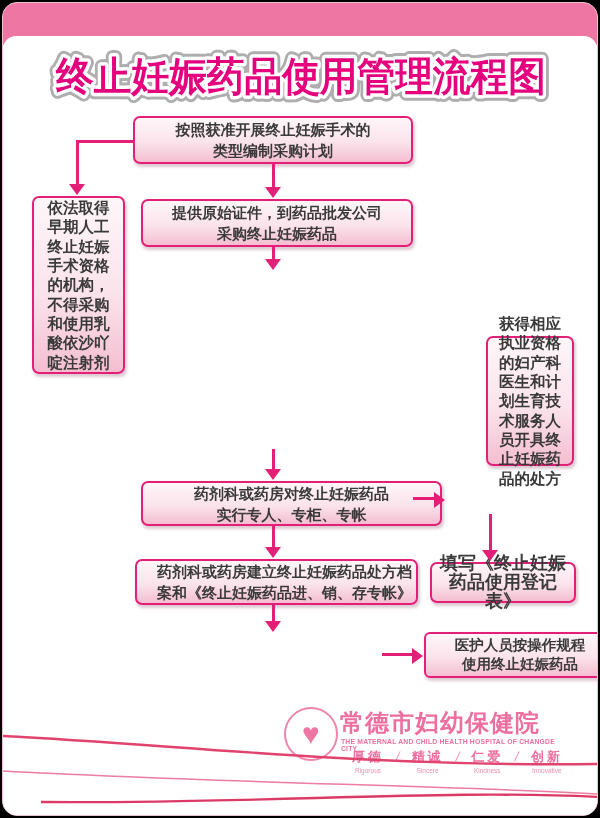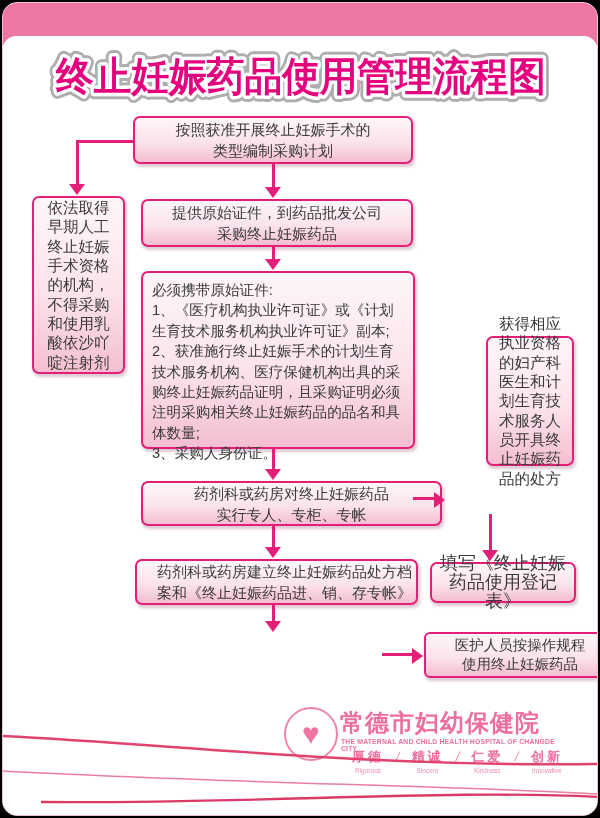--- a/index.html
+++ b/index.html
@@ -7,21 +7,21 @@
           font-family:"Liberation Sans","DejaVu Sans",sans-serif;}
   #frame{position:absolute;inset:2px;border:1px solid #eec0d3;border-radius:15px;overflow:hidden;background:#fff;}
   #band{position:absolute;top:0;left:0;right:0;height:42px;background:#ee76a3;}
   #panel{position:absolute;top:33px;left:0;right:0;bottom:0;background:#fff;border-radius:13px 13px 0 0;}
 
   .abs{position:absolute;}
   .box{position:absolute;box-sizing:border-box;border:2px solid #e31f78;border-radius:7px;
        background:linear-gradient(180deg,#fef6f8 0%,#fbe3ec 55%,#f4bed1 100%);
        box-shadow:1.5px 2.5px 3px rgba(140,80,105,.30);
        color:#3a3a3a;display:flex;align-items:center;justify-content:center;
-       text-align:center;white-space:pre-line;font-size:15px;line-height:21px;font-weight:400;}
+       text-align:center;white-space:pre-line;font-size:15px;line-height:21px;font-weight:700;}
   .box.la{justify-content:flex-start;text-align:left;align-items:flex-start;padding:7px 9px;}
   .box.side{font-size:15.5px;line-height:19.3px;}
 
   .vline{position:absolute;width:3px;background:#e31f78;}
   .hline{position:absolute;height:3px;background:#e31f78;}
   .head-down{position:absolute;width:0;height:0;border-left:8px solid transparent;
              border-right:8px solid transparent;border-top:11px solid #e31f78;}
   .head-right{position:absolute;width:0;height:0;border-top:8px solid transparent;
               border-bottom:8px solid transparent;border-left:11px solid #e31f78;}
 
@@ -60,24 +60,20 @@
 手术资格
 的机构，
 不得采购
 和使用乳
 酸依沙吖
 啶注射剂</div>
 
     <div class="box" style="left:138px;top:196px;width:272px;height:48px;">提供原始证件，到药品批发公司
 采购终止妊娠药品</div>
 
-    <div class="box la" style="left:138px;top:268px;width:274px;height:178px;font-size:14.6px;line-height:20.4px;">必须携带原始证件:
-1、《医疗机构执业许可证》或《计划生育技术服务机构执业许可证》副本;
-2、获准施行终止妊娠手术的计划生育技术服务机构、医疗保健机构出具的采购终止妊娠药品证明，且采购证明必须注明采购相关终止妊娠药品的品名和具体数量;
-3、采购人身份证。</div>
 
     <div class="box side" style="left:443px;top:333px;width:88px;height:130px;margin-left:40px;">获得相应
 执业资格
 的妇产科
 医生和计
 划生育技
 术服务人
 员开具终
 止妊娠药
 品的处方</div>

